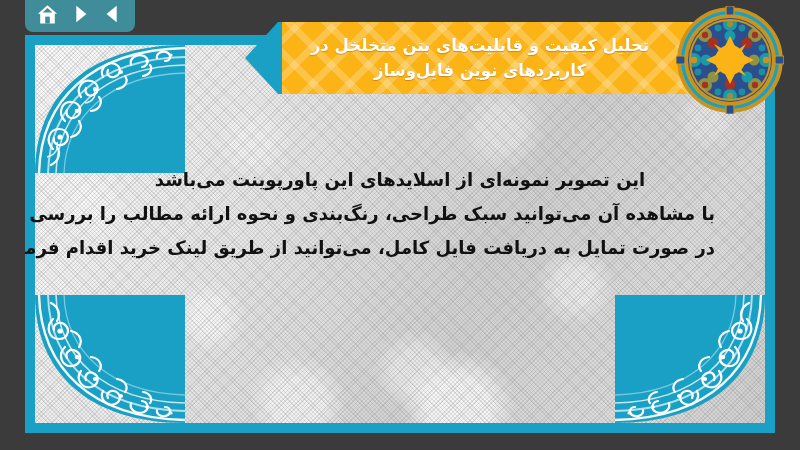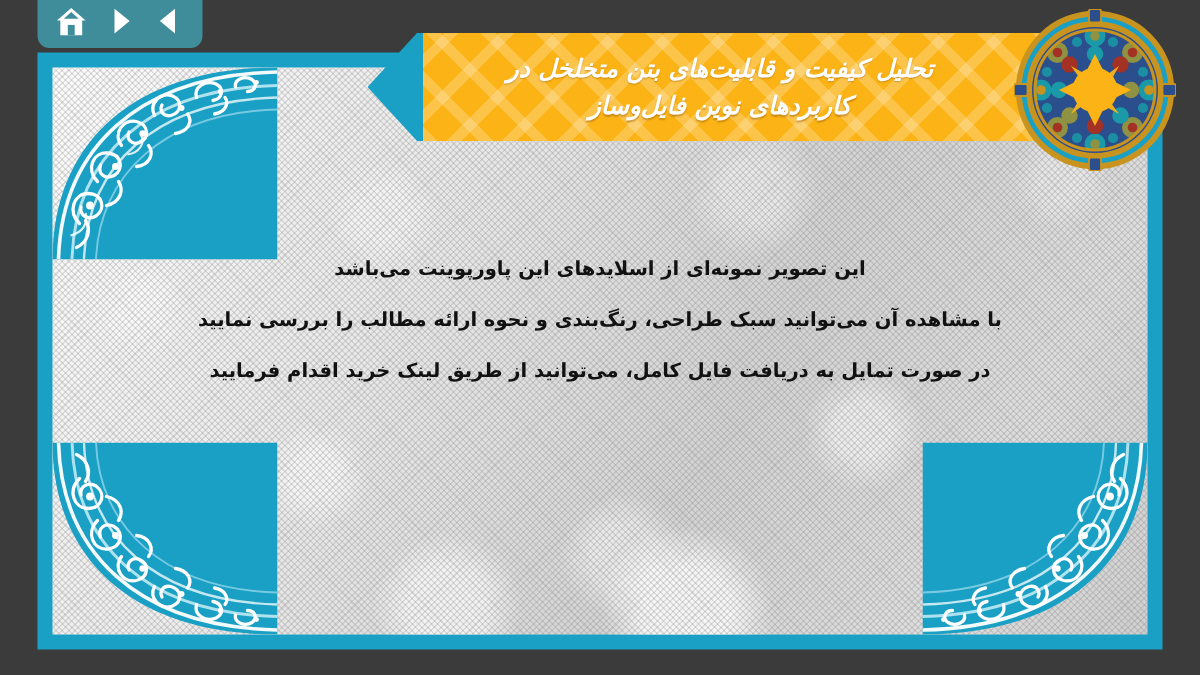--- a/index.html
+++ b/index.html
@@ -80,31 +80,31 @@
 
   
   .body-text{
     position:absolute;
     left:60px; right:60px; top:128px;
     text-align:center;
     direction:rtl;
     z-index:12;
   }
   .body-text p{
-    font-size:13px;
+    font-size:18px;
     line-height:34px;
     color:#111;
     font-weight:700;
     white-space:nowrap;
   }
 
   
   .banner-wrap{
     position:absolute; left:0; top:0; width:800px; height:120px;
-    z-index:30; pointer-events:none;font-style:italic;
+    z-index:30; pointer-events:none;
   }
   .chev{
     position:absolute;
     left:245px; top:22px;
     width:110px; height:72px;
     background:#19a0c4;
     clip-path:polygon(30% 0%, 100% 0%, 100% 100%, 30% 100%, 0% 50%);
     z-index:31;
   }
   .banner{

